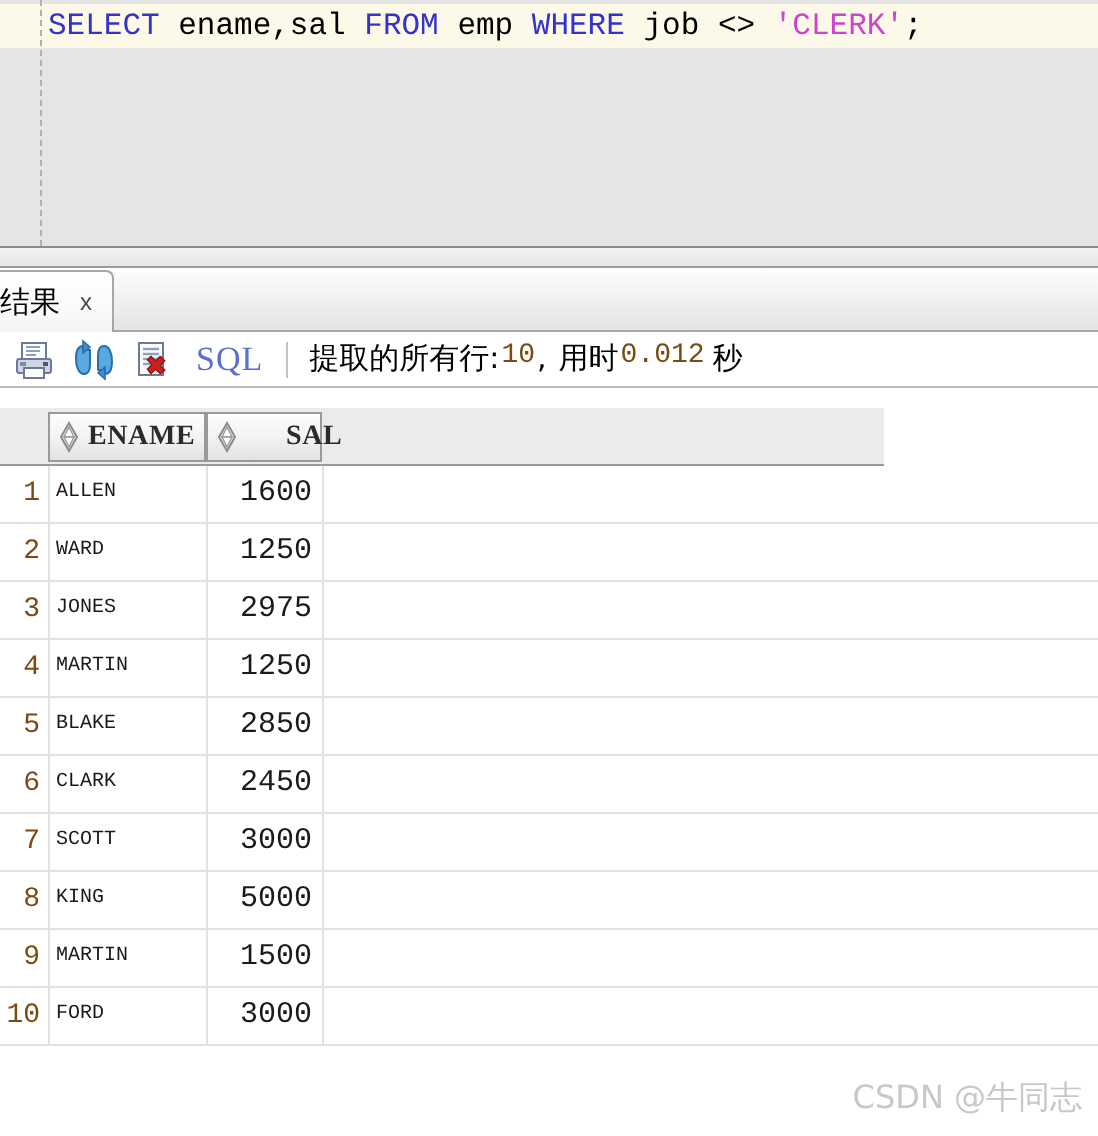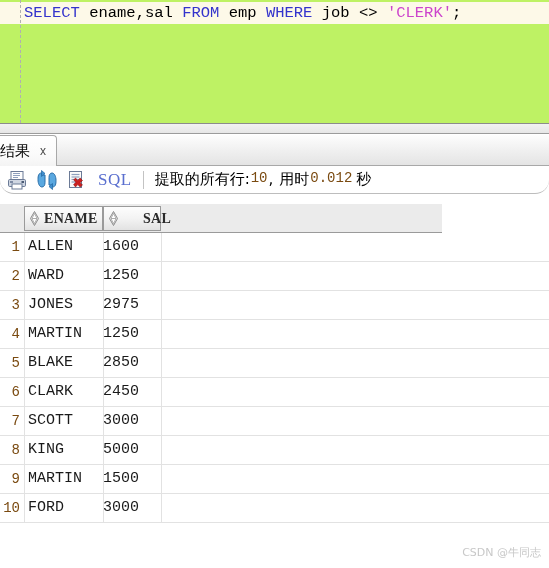--- a/index.html
+++ b/index.html
@@ -15,21 +15,21 @@
     -webkit-font-smoothing: none;
   }
 
   
   #editor-pane {
     position: absolute;
     left: 0;
     top: 0;
     width: 549px;
     height: 123px;
-    background: #bef264;
+    background: #e5e5e5;
     overflow: hidden;
   }
   #editor-gutter-line {
     position: absolute;
     left: 20px;
     top: 0;
     width: 0;
     height: 123px;
     border-left: 1px dashed #b0b0b0;
   }
@@ -124,21 +124,20 @@
     position: absolute;
     left: 0;
     top: 166px;
     width: 549px;
     height: 28px;
     background: #ffffff;
     display: flex;
     align-items: center;
     border-bottom: 1px solid #bdbdbd;
     box-sizing: border-box;
-    border-radius: 16px;
   }
   .tb-icon {
     width: 26px;
     height: 26px;
     margin-left: 4px;
     display: flex;
     align-items: center;
     justify-content: center;
     flex: 0 0 auto;
   }
@@ -263,61 +262,61 @@
   }
   .cell-ename {
     position: absolute;
     left: 28px;
     top: 0;
     width: 72px;
     height: 28px;
     line-height: 28px;
     text-align: left;
     font-family: "Liberation Mono", "DejaVu Sans Mono", monospace;
-    font-size: 15px;
+    font-size: 10px;
     color: #1a1a1a;
     white-space: nowrap;
   }
   .cell-ename-border {
     position: absolute;
     left: 103px;
     top: 0;
     width: 1px;
     height: 29px;
     background: #e2e2e2;
   }
   .cell-sal {
     position: absolute;
     left: 103px;
     top: 0;
     width: 53px;
     height: 28px;
     line-height: 28px;
-    text-align: left;
+    text-align: right;
     font-family: "Liberation Mono", "DejaVu Sans Mono", monospace;
     font-size: 15px;
     color: #1a1a1a;
     white-space: nowrap;
   }
   .cell-sal-border {
     position: absolute;
     left: 161px;
     top: 0;
     width: 1px;
     height: 29px;
     background: #e2e2e2;
   }
 
   
   #watermark {
     position: absolute;
     right: 8px;
     bottom: 8px;
     font-family: "DejaVu Sans", sans-serif;
-    font-size: 11px;
+    font-size: 16px;
     color: #c8c8c8;
     white-space: nowrap;
   }
 </style>
 </head>
 <body>
 
 <div id="editor-pane">
   <div id="sql-current-line"></div>
   <div id="editor-gutter-line"></div>

